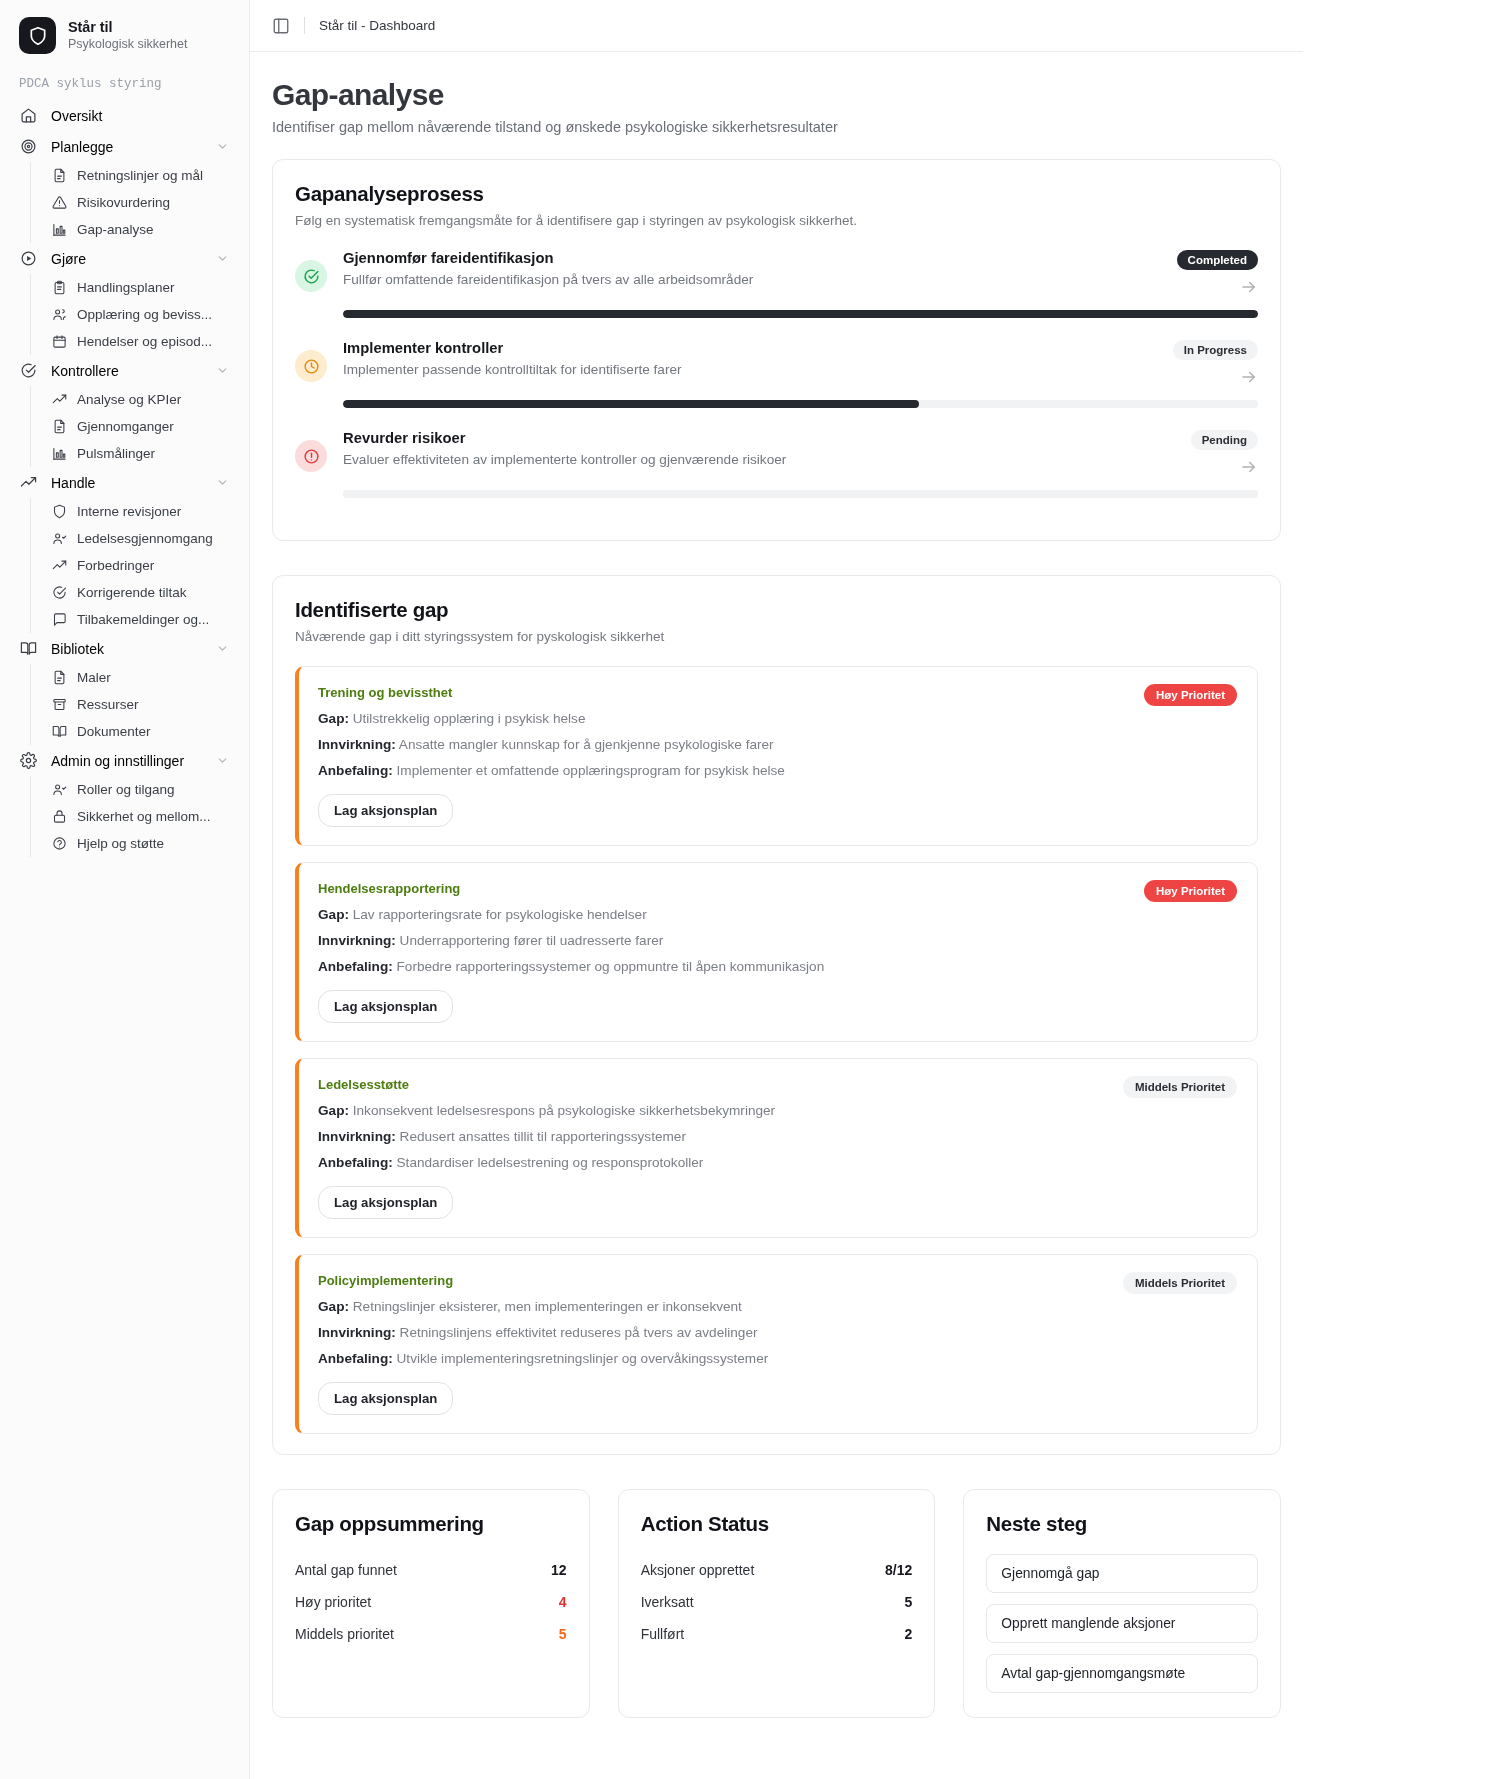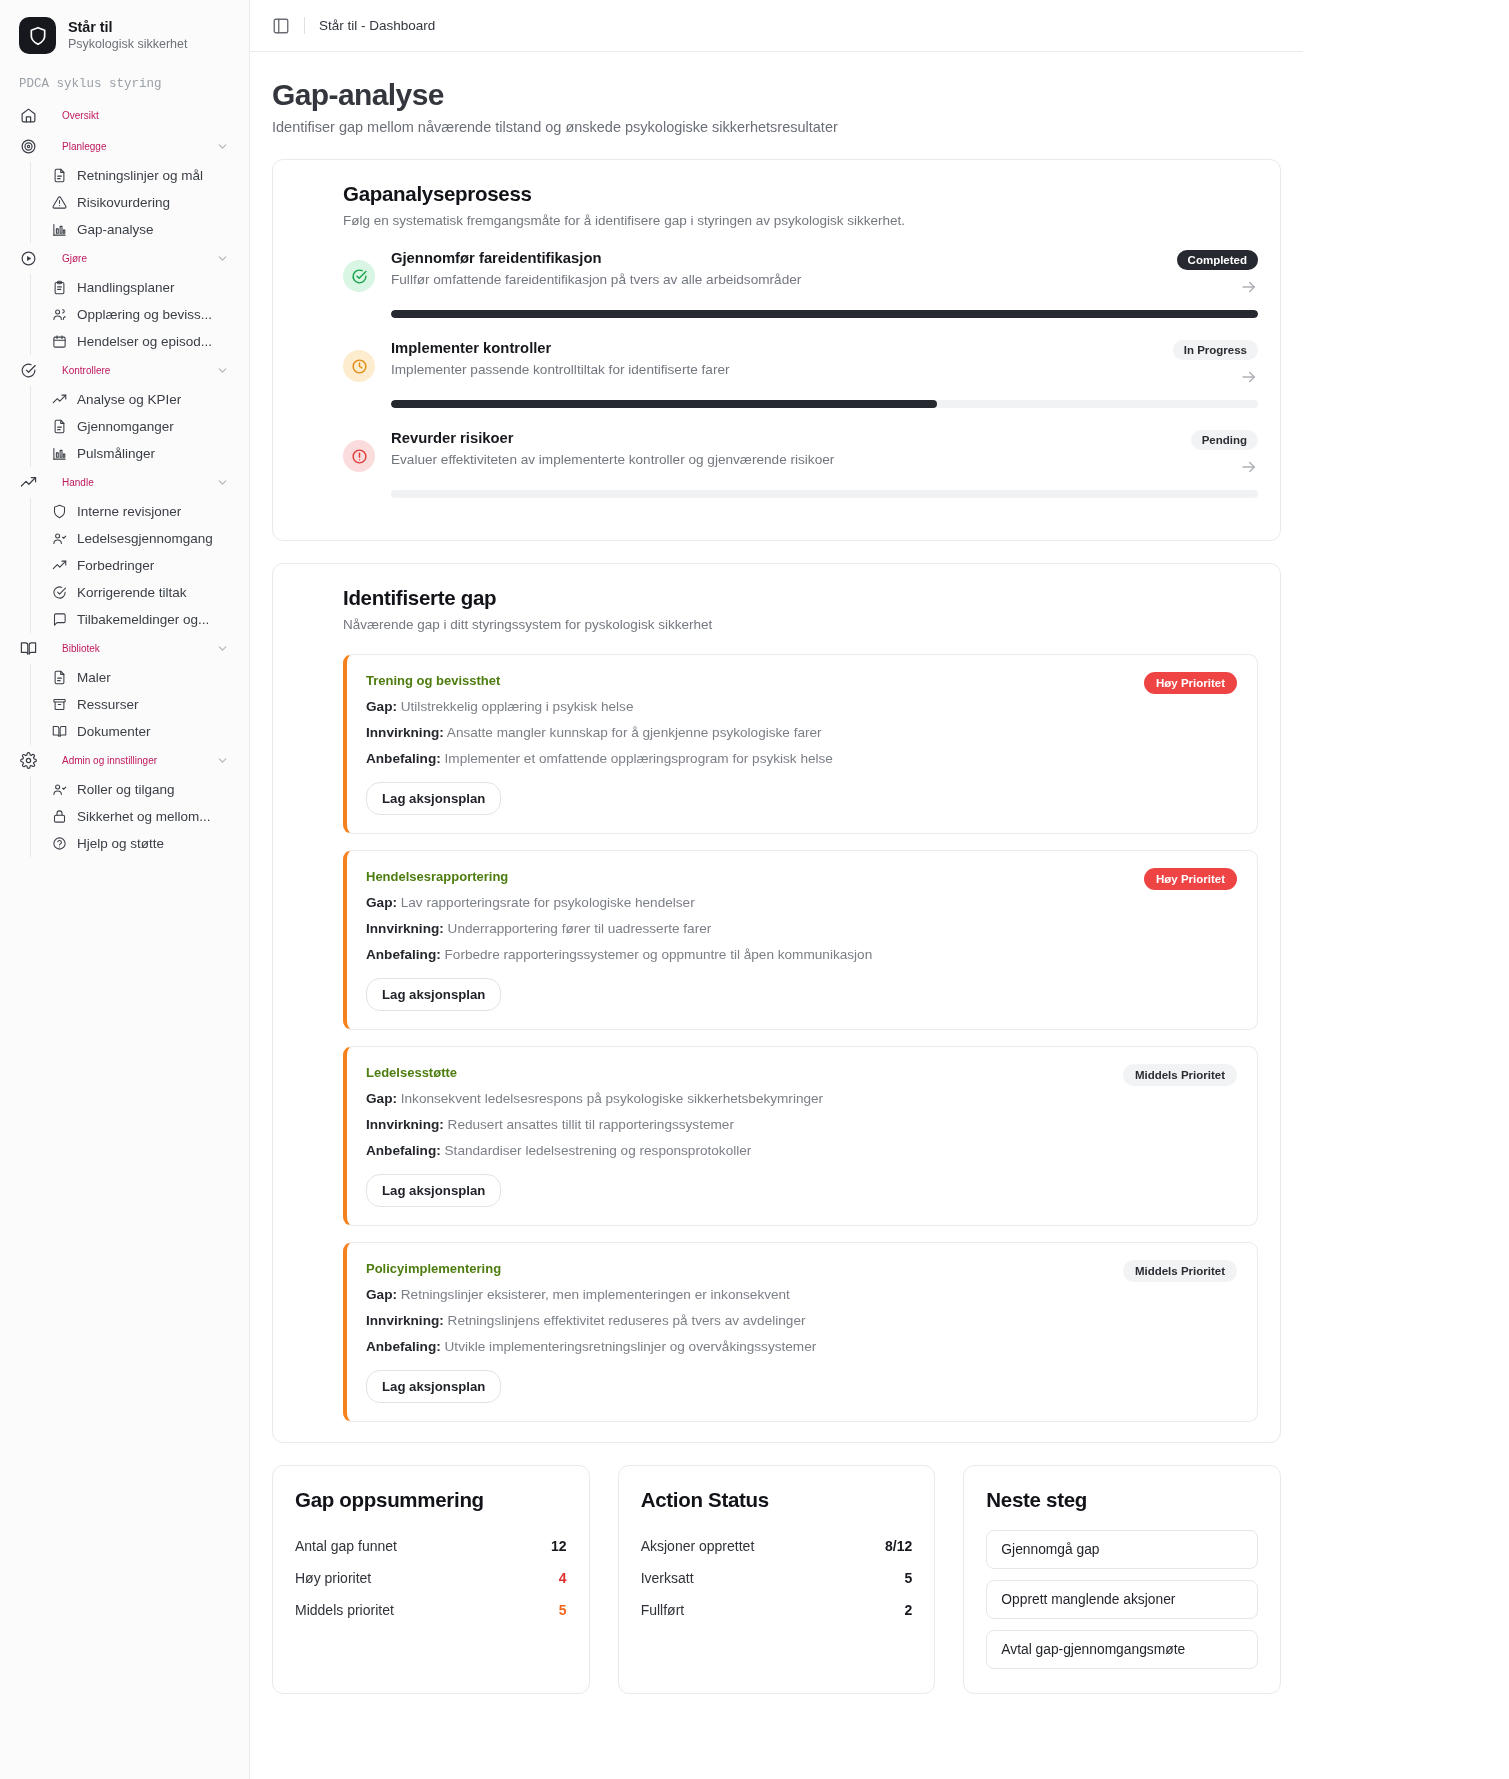--- a/index.html
+++ b/index.html
@@ -41,25 +41,25 @@
   .nav-section-label {
     font-size: 12.5px;
     color: #9aa0a8;
     padding: 8px 0 9px 19px;
     font-family: Liberation Mono, monospace;
   }
   .nav { padding: 0 12px; }
   .nav-item {
     display: flex;
     align-items: center;
-    gap: 25px;
+    gap: 14px;
     padding: 7px 8px 7px 8px;
     border-radius: 7px;
-    font-size: 10px;
-    color: #be185d;
+    font-size: 14px;
+    color: #000000;
     cursor: pointer;
     position: relative;
   }
   .nav-item .ico { width: 17px; height: 17px; flex: 0 0 17px; display:flex; align-items:center; justify-content:center; }
   .nav-item .ico svg { width: 17px; height: 17px; display:block; }
   .nav-item .lbl { flex: 1 1 auto; white-space: nowrap; overflow: hidden; text-overflow: ellipsis; }
   .chev { margin-left: auto; width: 13px; height: 13px; opacity: .65; flex: 0 0 13px; }
   .chev svg { width: 13px; height: 13px; display:block; }
 
   .subnav {
@@ -91,22 +91,21 @@
     letter-spacing: -0.6px;
   }
   .page-sub { font-size: 14.5px; color: #6a6e76; margin-top: 7px; }
 
   .content { padding: 14px 22px 0 22px; }
 
   .card {
     border: 1px solid #e9eaec;
     border-radius: 11px;
     background: #fff;
-    margin-bottom: 22px;
-    padding-left: 48px;
+    margin-bottom: 34px;
   }
   .card-pad { padding: 22px 22px 20px 22px; }
   .card-h1 { font-size: 20.5px; font-weight: bold; color: #111318; letter-spacing: -0.3px; }
   .card-sub { font-size: 13.5px; color: #74787f; margin-top: 7px; }
 
   
   .steps { margin-top: 22px; }
   .step { display: flex; gap: 16px; padding-bottom: 22px; }
   .step-icon {
     width: 32px; height: 32px; border-radius: 50%;

